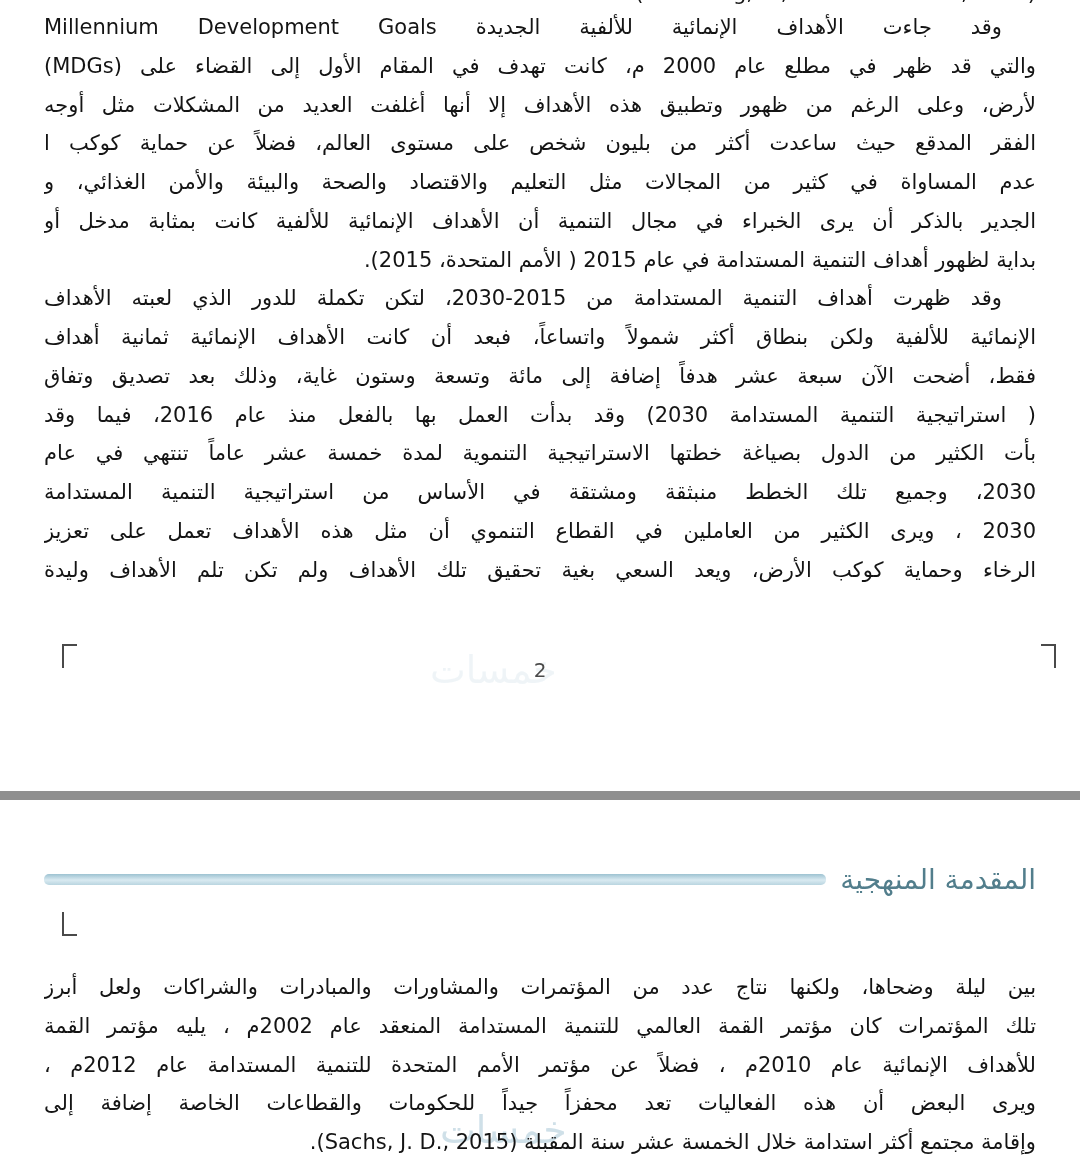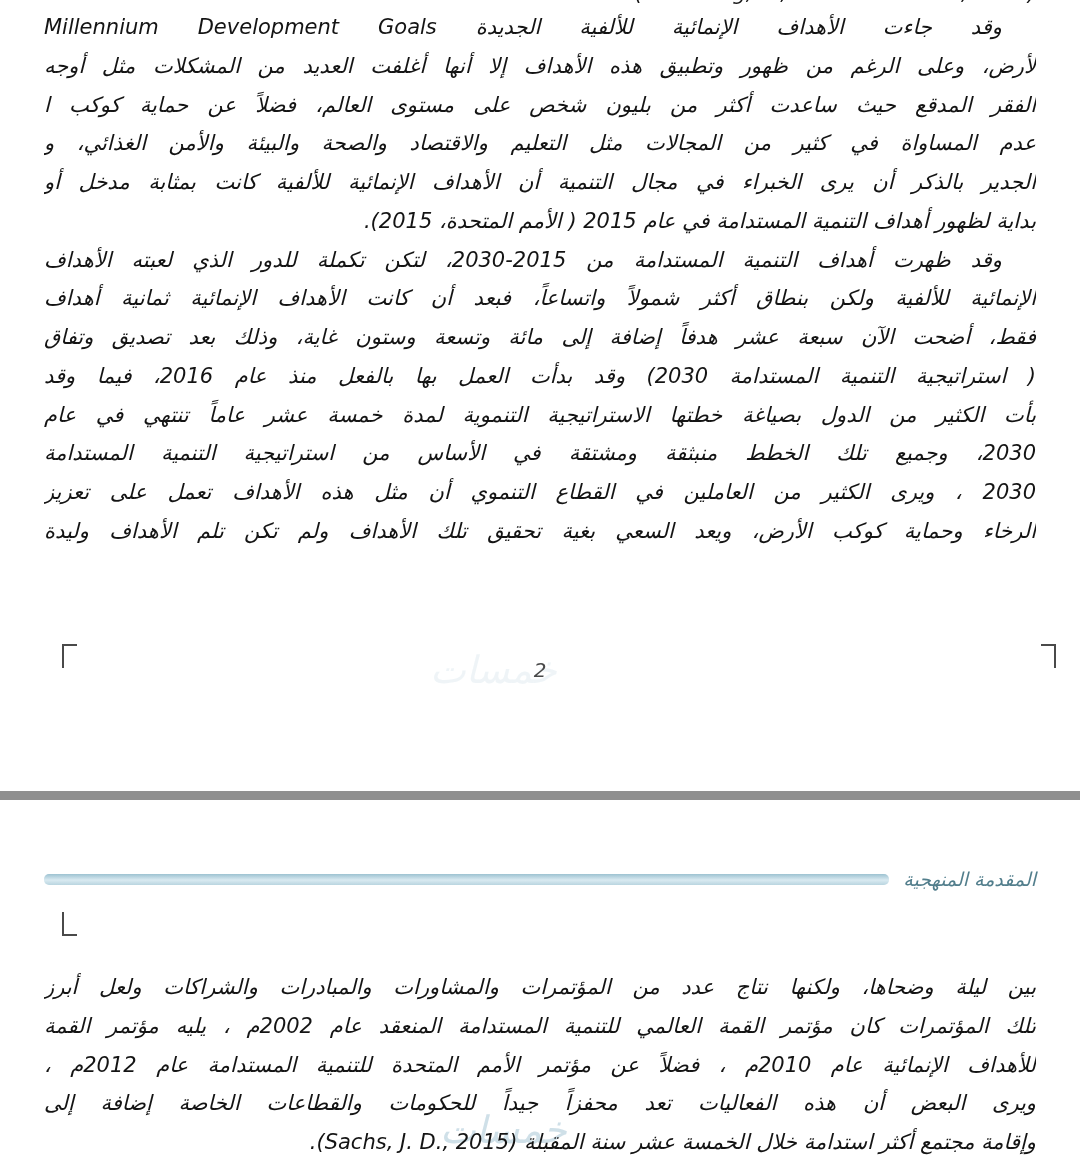--- a/index.html
+++ b/index.html
@@ -5,21 +5,20 @@
   * { margin: 0; padding: 0; box-sizing: border-box; }
   html, body { background: #ffffff; }
   body { width: 1080px; font-family: "DejaVu Sans", "Liberation Sans", sans-serif; }
 
   .doc {
     position: relative;
     width: 1080px;
     height: 1171px;
     background: #14b8a6;
     overflow: hidden;
-    font-style: italic;
   }
 
   .page {
     position: absolute;
     left: 0;
     width: 1080px;
     background: #ffffff;
   }
   #page1 { top: 0; height: 791px; overflow: hidden; }
   #page2 { top: 800px; height: 371px; }
@@ -89,21 +88,21 @@
     right: 44px;
     height: 30px;
     display: flex;
     flex-direction: row;
     align-items: center;
     gap: 14px;
     direction: rtl;
   }
   .heading-text {
     color: #527e8c;
-    font-size: 19px;
+    font-size: 28px;
     white-space: nowrap;
   }
   .heading-bar {
     flex: 1;
     height: 11px;
     border-radius: 5px;
     background: linear-gradient(180deg, #9dc2d1 0%, #d9eaf1 55%, #b9d5e0 100%);
   }
 
   .watermark {
@@ -121,20 +120,21 @@
 <body>
 
 <div class="doc">
 
   <div class="page" id="page1">
     <div class="clip-line">(Heimberg, et, al. &amp; Sanabrook, 2015).</div>
 
     <div class="textblock">
         <div class="para">
           <div class="line first-indent">وقد جاءت الأهداف الإنمائية للألفية الجديدة Millennium Development Goals</div>
+          <div class="line">والتي قد ظهر في مطلع عام 2000 م، كانت تهدف في المقام الأول إلى القضاء على (MDGs)</div>
           <div class="line">لأرض، وعلى الرغم من ظهور وتطبيق هذه الأهداف إلا أنها أغلفت العديد من المشكلات مثل أوجه</div>
           <div class="line">الفقر المدقع حيث ساعدت أكثر من بليون شخص على مستوى العالم، فضلاً عن حماية كوكب ا</div>
           <div class="line">عدم المساواة في كثير من المجالات مثل التعليم والاقتصاد والصحة والبيئة والأمن الغذائي، و</div>
           <div class="line">الجدير بالذكر أن يرى الخبراء في مجال التنمية أن الأهداف الإنمائية للألفية كانت بمثابة مدخل أو</div>
           <div class="line para-end">بداية لظهور أهداف التنمية المستدامة في عام 2015 ( الأمم المتحدة، 2015).</div>
         </div>
         <div class="para">
           <div class="line first-indent">وقد ظهرت أهداف التنمية المستدامة من 2015-2030، لتكن تكملة للدور الذي لعبته الأهداف</div>
           <div class="line">الإنمائية للألفية ولكن بنطاق أكثر شمولاً واتساعاً، فبعد أن كانت الأهداف الإنمائية ثمانية أهداف</div>
           <div class="line">فقط، أضحت الآن سبعة عشر هدفاً إضافة إلى مائة وتسعة وستون غاية، وذلك بعد تصديق وتفاق</div>

